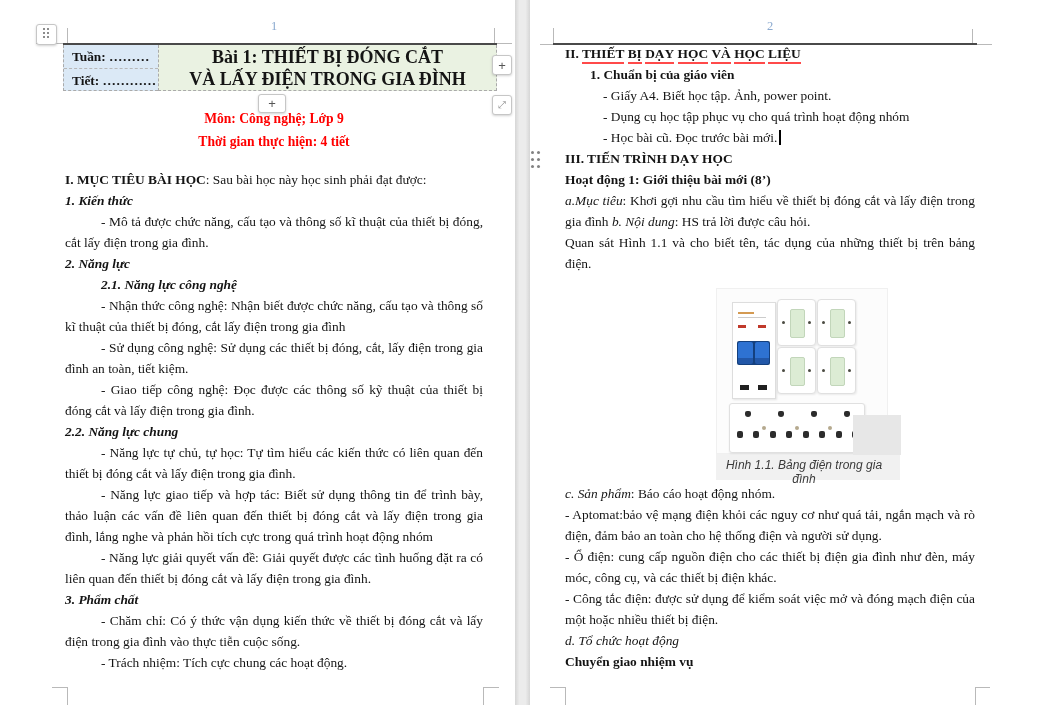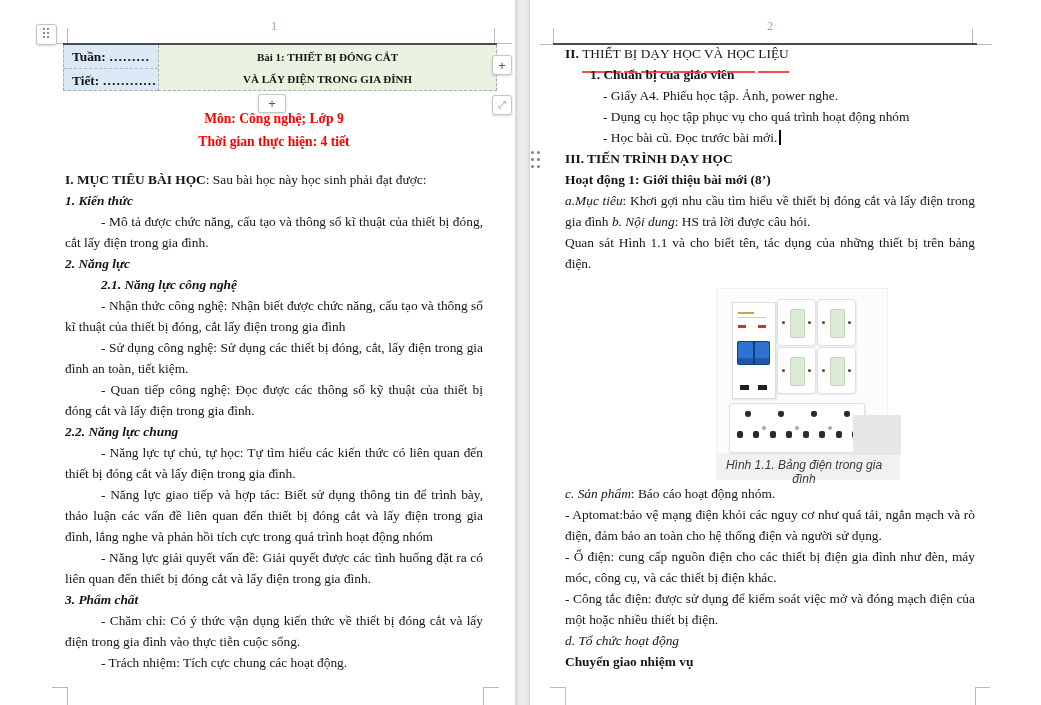--- a/index.html
+++ b/index.html
@@ -23,21 +23,21 @@
   .rule{position:absolute;height:2px;background:#4a4a4a;}
   .lmark{position:absolute;background:#b9b9b9;}
 
   
   .doc-table{position:absolute;left:63px;top:45px;width:434px;height:46px;display:flex;justify-content:center;}
   .cell-blue{width:94px;background:#dbe9f6;border-left:1px dashed #aaa;border-bottom:1px dashed #aaa;
              font-weight:700;font-size:13.4px;}
   .cell-blue .row{height:23px;line-height:23px;padding-left:8px;}
   .cell-blue .row:first-child{border-bottom:1px dashed #b8b8b8;}
   .cell-green{flex:1;background:#eaf2e2;border-left:1px dashed #aaa;border-right:1px dashed #aaa;
-              border-bottom:1px dashed #aaa;text-align:center;font-weight:700;font-size:11px;
+              border-bottom:1px dashed #aaa;text-align:center;font-weight:700;font-size:18px;
               line-height:22px;padding-top:1px;}
 
   #subtitle{position:absolute;left:65px;top:107px;width:418px;text-align:center;color:#ff0000;
             font-weight:700;font-size:13.6px;line-height:23px;}
 
   
   .ui-btn{position:absolute;background:#fff;border:1px solid #c6c6c6;border-radius:3px;
           box-shadow:0 1px 2.5px rgba(0,0,0,.18);color:#555;display:flex;align-items:center;
           justify-content:center;padding:0;font:13px "Liberation Sans",sans-serif;cursor:pointer;}
   #plusRight{left:492px;top:55px;width:18px;height:18px;}
@@ -54,21 +54,21 @@
   #body1{left:65px;top:169px;width:418px;}
   #body2t{left:35px;top:43px;width:410px;}
   #body2b{left:35px;top:483px;width:410px;}
   .para{text-align:justify;}
   .para.ind{text-indent:36px;}
   .para.l1{padding-left:25px;}
   .para.l2{padding-left:38px;}
   .run.b{font-weight:700;}
   .run.i{font-style:italic;}
   .run.bi{font-weight:700;font-style:italic;}
-  .run.spell{font-weight:400;border-bottom:2px solid #ff4a4a;padding-bottom:10px;}
+  .run.spell{font-weight:700;border-bottom:2px solid #ff4a4a;padding-bottom:1px;}
   .caret{display:inline-block;width:1.5px;height:15px;background:#000;margin-left:2px;vertical-align:-3px;}
 
   
   #figure{position:absolute;left:186px;top:288px;width:184px;height:196px;
           font-family:"Liberation Sans",sans-serif;}
   .photo-bg{position:absolute;left:0;top:0;width:170px;height:164px;background:#fcfcfc;border:1px solid #f0f0f0;}
   .caption-band{position:absolute;left:0;top:164px;width:184px;height:28px;background:#f1f1f1;}
   .gray-block{position:absolute;left:136px;top:126px;width:48px;height:40px;background:#e7e7e7;}
   .breaker{position:absolute;left:15px;top:13px;width:42px;height:95px;background:#fff;
            border:1px solid #ddd;box-shadow:1px 1px 2px rgba(0,0,0,.10);}
@@ -148,21 +148,21 @@
     </div>
 
     <div class="body" id="body1">
         <div class="para "><span class="run b">I. MỤC TIÊU BÀI HỌC</span><span class="run n">:  Sau bài học này học sinh phải đạt được:</span></div>
         <div class="para "><span class="run bi">1. Kiến thức</span></div>
         <div class="para ind"><span class="run n">- Mô tả được chức năng, cấu tạo và thông số kĩ thuật của thiết bị đóng, cắt lấy điện trong gia đình.</span></div>
         <div class="para "><span class="run bi">2. Năng lực</span></div>
         <div class="para ind"><span class="run bi">2.1. Năng lực công nghệ</span></div>
         <div class="para ind"><span class="run n">- Nhận thức công nghệ: Nhận biết được chức năng, cấu tạo và thông số kĩ thuật của thiết bị đóng, cắt lấy điện trong gia đình</span></div>
         <div class="para ind"><span class="run n">- Sử dụng công nghệ: Sử dụng các thiết bị đóng, cắt, lấy điện trong gia đình an toàn, tiết kiệm.</span></div>
-        <div class="para ind"><span class="run n">- Quan tiếp công nghệ: Đọc được các thông số kỹ thuật của thiết bị đóng cắt và lấy điện trong gia đình.</span></div>
+        <div class="para ind"><span class="run n">- Giao tiếp công nghệ: Đọc được các thông số kỹ thuật của thiết bị đóng cắt và lấy điện trong gia đình.</span></div>
         <div class="para "><span class="run bi">2.2. Năng lực chung</span></div>
         <div class="para ind"><span class="run n">- Năng lực tự chủ, tự học: Tự tìm hiểu các kiến thức có liên quan đến thiết bị đóng cắt và lấy điện trong gia đình.</span></div>
         <div class="para ind"><span class="run n">- Năng lực giao tiếp và hợp tác: Biết sử dụng thông tin để trình bày, thảo luận các vấn đề liên quan đến thiết bị đóng cắt và lấy điện trong gia đình, lắng nghe và phản hồi tích cực trong quá trình hoạt động nhóm</span></div>
         <div class="para ind"><span class="run n">- Năng lực giải quyết vấn đề: Giải quyết được các tình huống đặt ra có liên quan đến thiết bị đóng cắt và lấy điện trong gia đình.</span></div>
         <div class="para "><span class="run bi">3. Phẩm chất</span></div>
         <div class="para ind"><span class="run n">- Chăm chỉ: Có ý thức vận dụng kiến thức về thiết bị đóng cắt và lấy điện trong gia đình vào thực tiễn cuộc sống.</span></div>
         <div class="para ind"><span class="run n">- Trách nhiệm: Tích cực chung các hoạt động.</span></div>
       </div>
 
     <div class="lmark" style="left:52px;top:687px;width:16px;height:1px;"></div>
@@ -180,21 +180,21 @@
     <div class="rule" style="left:23px;top:43px;width:424px;"></div>
     <div class="lmark" style="left:447px;top:44px;width:15px;height:1px;"></div>
     <div class="lmark" style="left:23px;top:28px;width:1px;height:15px;"></div>
     <div class="lmark" style="left:442px;top:29px;width:1px;height:14px;"></div>
 
     <div class="dragdots"></div>
 
     <div class="body" id="body2t">
         <div class="para "><span class="run b">II. </span><span class="run b spell">THIẾT</span> <span class="run b spell">BỊ</span> <span class="run b spell">DẠY</span> <span class="run b spell">HỌC</span> <span class="run b spell">VÀ</span> <span class="run b spell">HỌC</span> <span class="run b spell">LIỆU</span></div>
         <div class="para l1"><span class="run b">1. Chuẩn bị của giáo viên</span></div>
-        <div class="para l2"><span class="run n">- Giấy A4. Phiếu học tập. Ảnh, power nghe.</span></div>
+        <div class="para l2"><span class="run n">- Giấy A4. Biết học tập. Ảnh, power point.</span></div>
         <div class="para l2"><span class="run n">- Dụng cụ học tập phục vụ cho quá trình hoạt động nhóm</span></div>
         <div class="para l2"><span class="run n">- Học bài cũ. Đọc trước bài mới.</span><span class="caret"></span></div>
         <div class="para "><span class="run b">III. TIẾN TRÌNH DẠY HỌC</span></div>
         <div class="para "><span class="run b">Hoạt động 1: Giới thiệu bài mới (8’)</span></div>
         <div class="para "><span class="run i">a.Mục tiêu</span><span class="run n">: Khơi gợi nhu cầu tìm hiểu về thiết bị đóng cắt và lấy điện trong gia đình </span><span class="run i">b. Nội dung</span><span class="run n">: HS trả lời được câu hỏi.</span></div>
         <div class="para "><span class="run n">Quan sát Hình 1.1 và cho biết tên, tác dụng của những thiết bị trên bảng điện.</span></div>
       </div>
 
     <figure id="figure" style="margin:0;">
       <div class="caption-band"></div>

